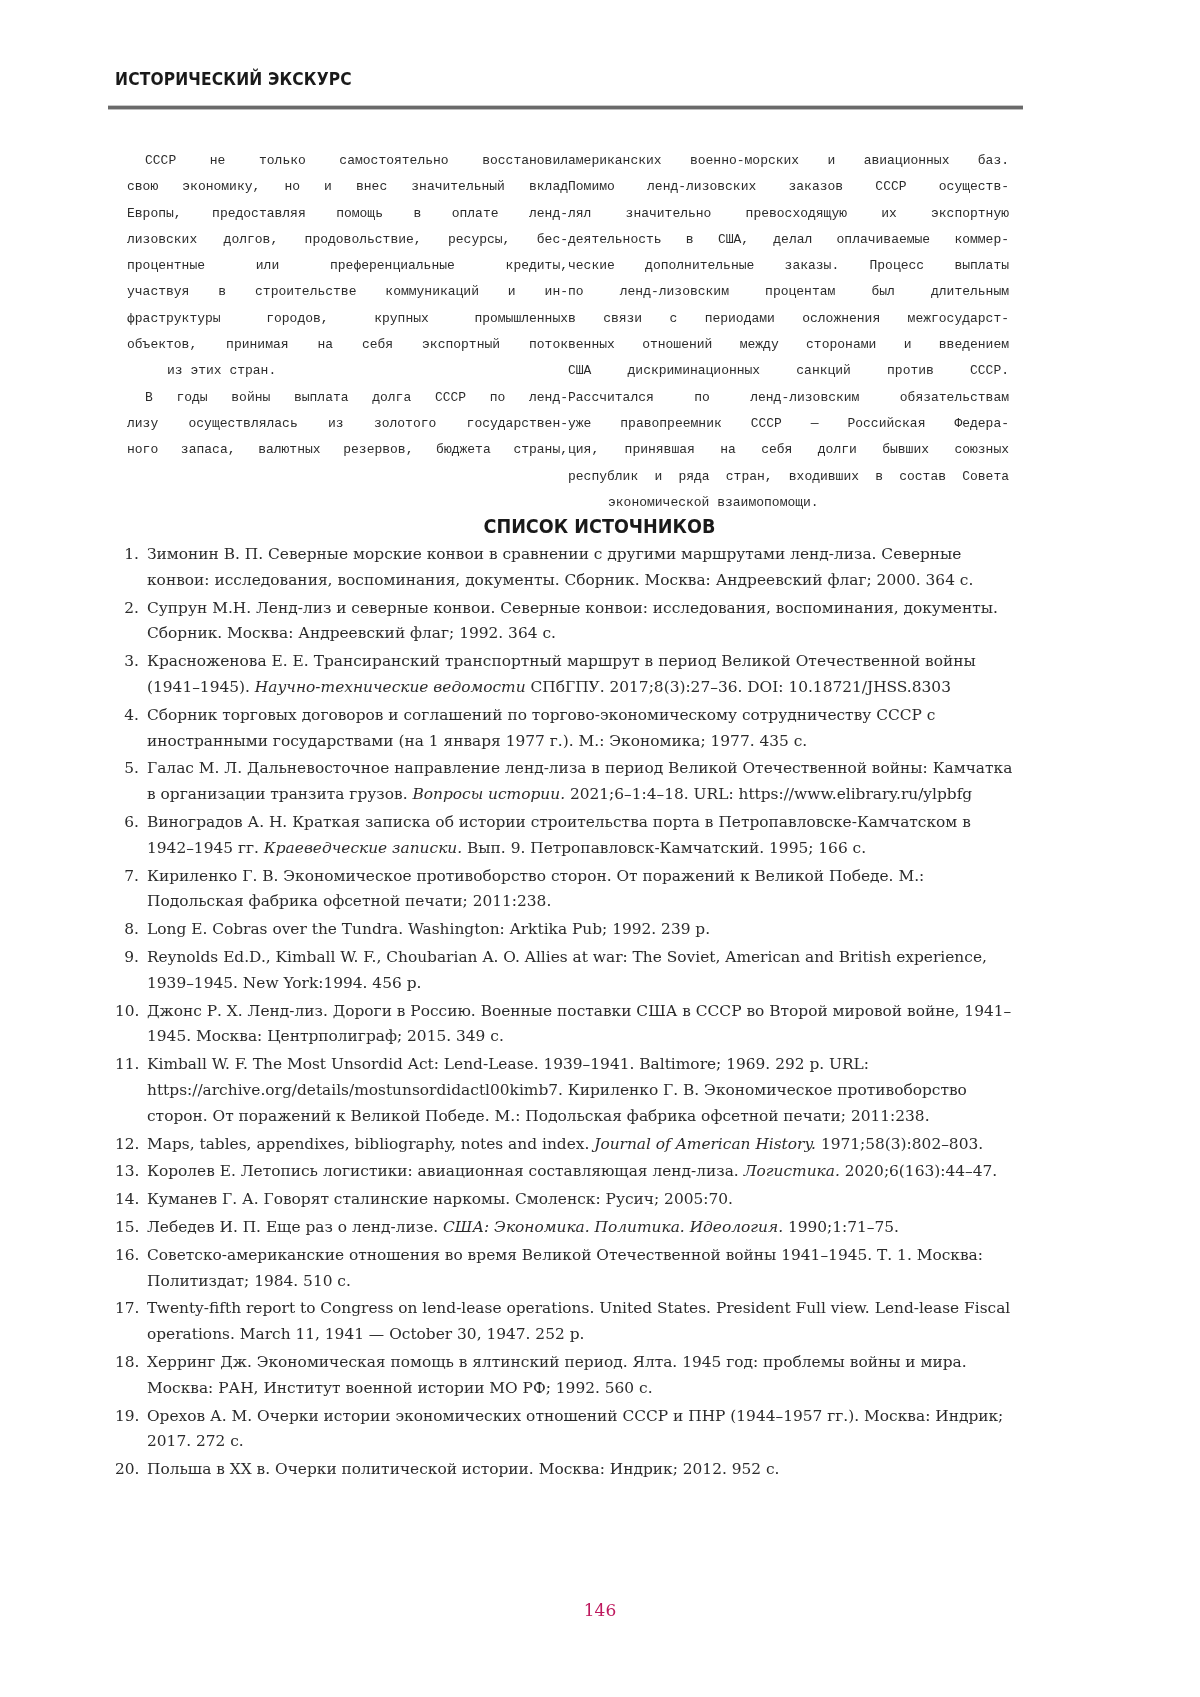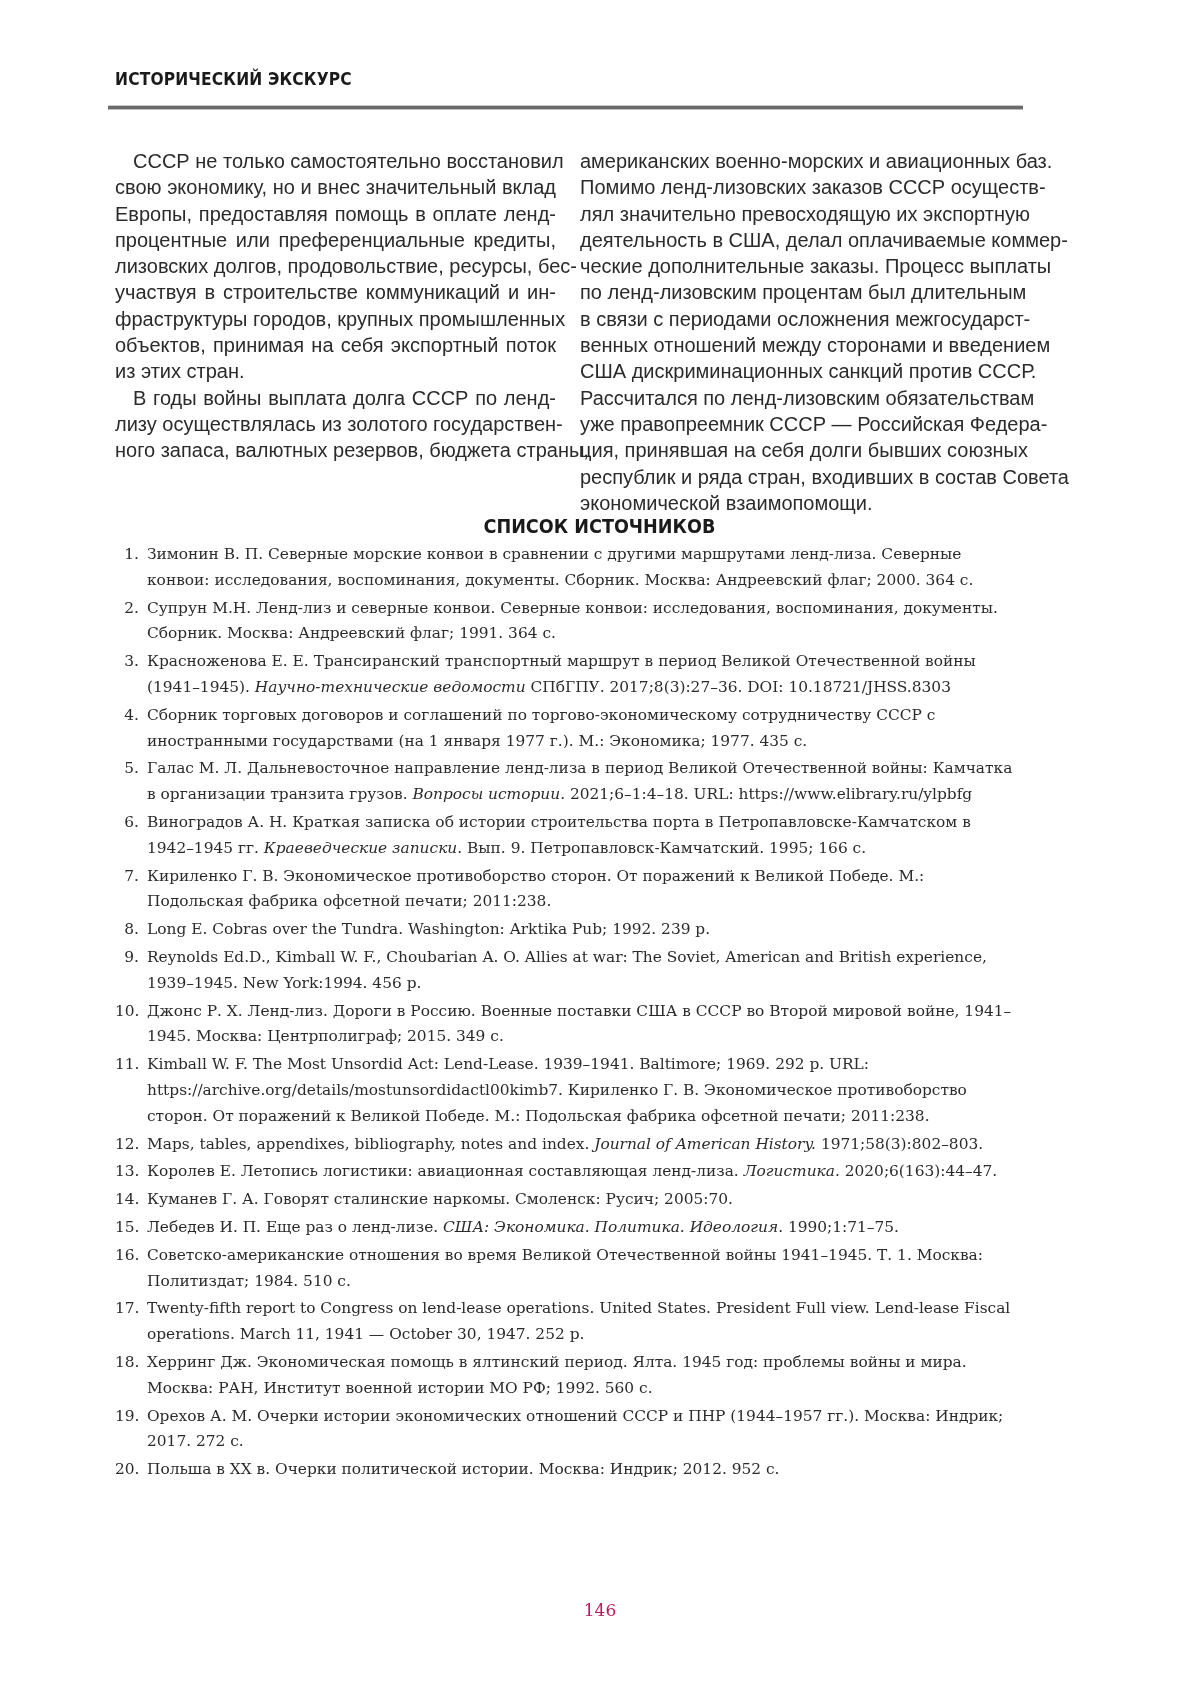--- a/index.html
+++ b/index.html
@@ -9,26 +9,26 @@
     font-family: "DejaVu Sans", sans-serif; font-weight: bold;
     font-size: 18px; letter-spacing: 0.2px; color: #1a1a1a;
     transform: scaleX(0.86); transform-origin: left center;
   }
   .head-rule {
     position: absolute; left: 108px; width: 915px; top: 105px; height: 5px;
     background: linear-gradient(to bottom, #c8c8c8 0, #c8c8c8 1px, #6a6a6a 1px, #6a6a6a 4px, #bdbdbd 4px);
   }
   .columns {
     position: absolute; left: 115px; top: 148px; width: 906px;
-    display: flex; justify-content: space-between;
-    font-family: Liberation Sans, sans-serif; font-size: 20px; line-height: 26.3px; color: #2b2b2b;
+    display: flex; justify-content: center;
+    font-family: Liberation Mono, monospace; font-size: 13px; line-height: 26.3px; color: #2b2b2b;
   }
   .col { width: 441px; text-align: justify; hyphens: manual; }
   .col .line { display: block; white-space: nowrap; text-align: justify; text-align-last: justify; }
-  .col .line.last { text-align-last: left; }
+  .col .line.last { text-align-last: left; margin-left: 40px; }
   .col .line.ind { padding-left: 18px; }
   .sources-title {
     position: absolute; left: 0; width: 1200px; top: 514px; text-align: center;
     font-family: "DejaVu Sans", sans-serif; font-weight: bold; font-size: 20px; color: #1a1a1a;
     transform: scaleX(0.88); transform-origin: 595px center;
   }
   .refs {
     position: absolute; left: 115px; top: 542px; width: 906px;
     font-family: "DejaVu Serif", serif; font-size: 15.4px; line-height: 25.8px; color: #2b2b2b;
     margin: 0; padding: 0; list-style: none;
@@ -46,22 +46,22 @@
 <body>
 
 <div class="running-head">ИСТОРИЧЕСКИЙ ЭКСКУРС</div>
 <div class="head-rule"></div>
 
 <div class="columns">
   <div class="col" id="left-col">
       <span class="line ind">СССР не только самостоятельно восстановил</span>
       <span class="line">свою экономику, но и внес значительный вклад</span>
       <span class="line">Европы, предоставляя помощь в оплате ленд-</span>
+      <span class="line">лизовских долгов, продовольствие, ресурсы, бес-</span>
       <span class="line">процентные или преференциальные кредиты,</span>
-      <span class="line">лизовских долгов, продовольствие, ресурсы, бес-</span>
       <span class="line">участвуя в строительстве коммуникаций и ин-</span>
       <span class="line">фраструктуры городов, крупных промышленных</span>
       <span class="line">объектов, принимая на себя экспортный поток</span>
       <span class="line last">из этих стран.</span>
       <span class="line ind">В годы войны выплата долга СССР по ленд-</span>
       <span class="line">лизу осуществлялась из золотого государствен-</span>
       <span class="line">ного запаса, валютных резервов, бюджета страны,</span>
     </div>
   <div class="col" id="right-col">
       <span class="line">американских военно-морских и авиационных баз.</span>
@@ -83,21 +83,21 @@
 
 <div class="sources-title">СПИСОК ИСТОЧНИКОВ</div>
 
 <ol class="refs" id="refs">
     <li class="ref">
       <span class="ref-num">1.</span>
       <span class="ref-text"><span>Зимонин В. П. Северные морские конвои в сравнении с другими маршрутами ленд-лиза. Северные конвои: исследования, воспоминания, документы. Сборник. Москва: Андреевский флаг; 2000. 364 с.</span></span>
     </li>
     <li class="ref">
       <span class="ref-num">2.</span>
-      <span class="ref-text"><span>Супрун М.Н. Ленд-лиз и северные конвои. Северные конвои: исследования, воспоминания, документы. Сборник. Москва: Андреевский флаг; 1991. 364 с.</span></span>
+      <span class="ref-text"><span>Супрун М.Н. Ленд-лиз и северные конвои. Северные конвои: исследования, воспоминания, документы. Сборник. Москва: Андреевский флаг; 1992. 364 с.</span></span>
     </li>
     <li class="ref">
       <span class="ref-num">3.</span>
       <span class="ref-text"><span>Красноженова Е. Е. Трансиранский транспортный маршрут в период Великой Отечественной войны (1941–1945). </span><i>Научно-технические ведомости</i><span> СПбГПУ. 2017;8(3):27–36. DOI: 10.18721/JHSS.8303</span></span>
     </li>
     <li class="ref">
       <span class="ref-num">4.</span>
       <span class="ref-text"><span>Сборник торговых договоров и соглашений по торгово-экономическому сотрудничеству СССР с иностранными государствами (на 1 января 1977 г.). М.: Экономика; 1977. 435 с.</span></span>
     </li>
     <li class="ref">

